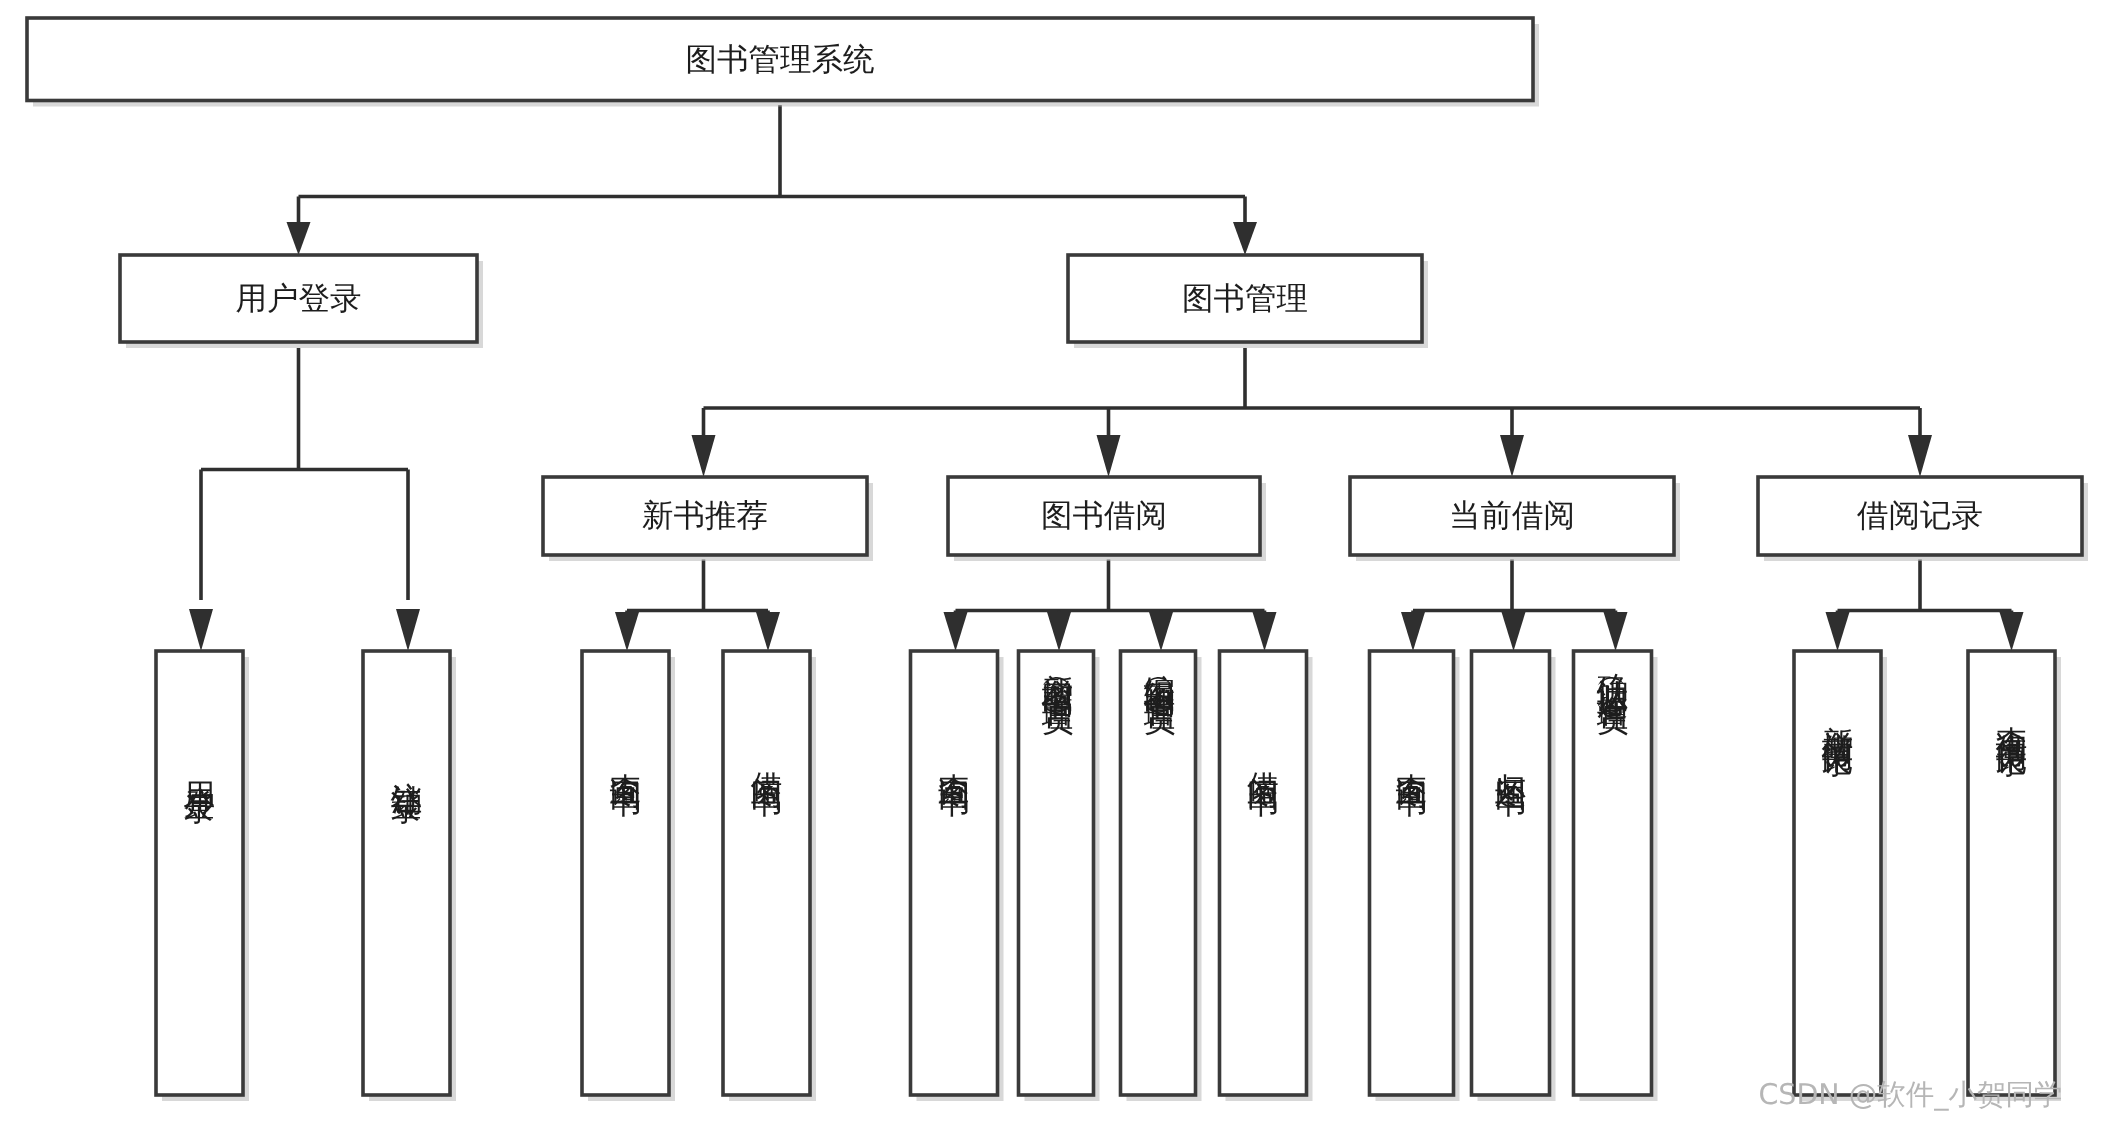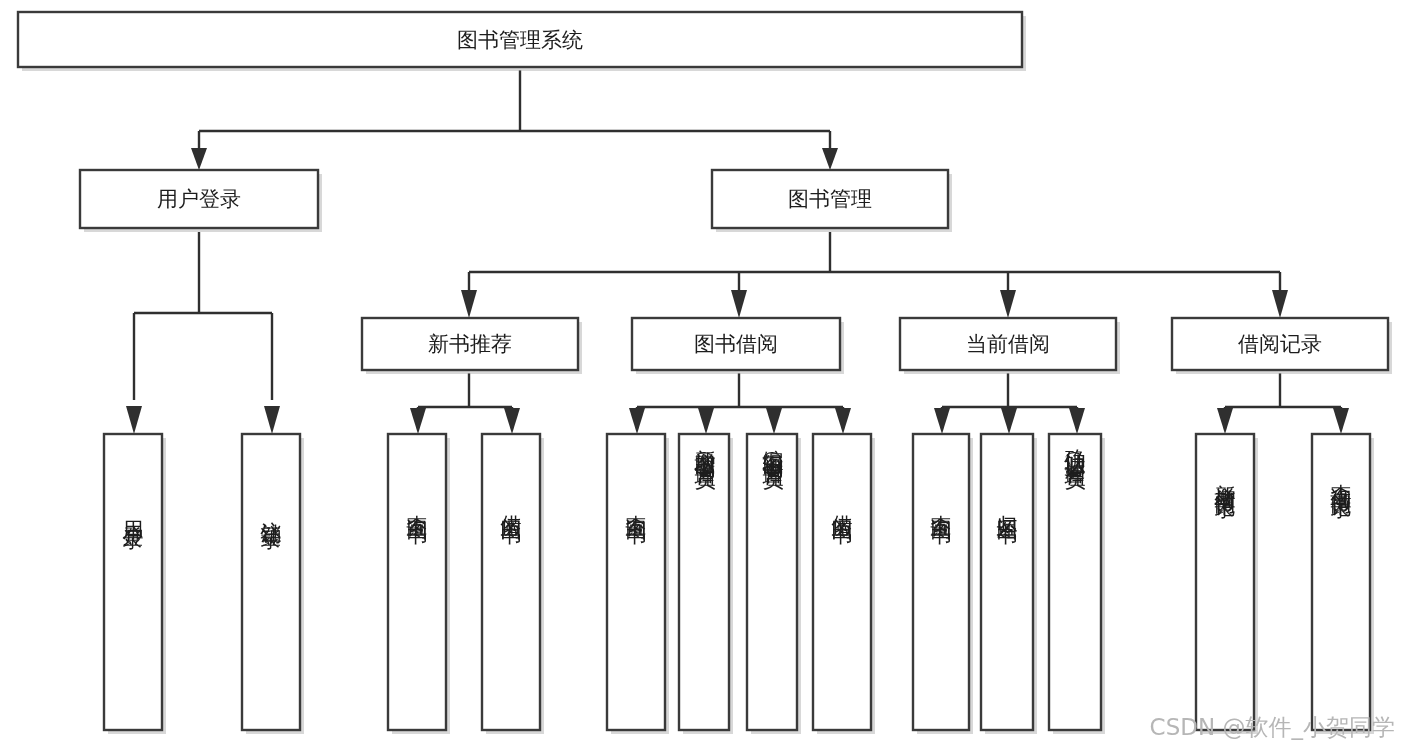--- a/index.html
+++ b/index.html
@@ -58,24 +58,24 @@
     font-family: "DejaVu Sans", "Liberation Sans", sans-serif;
     font-size: 21px;
     fill: #1d1d1d;
     text-anchor: middle;
     writing-mode: vertical-rl;
     glyph-orientation-vertical: 0;
     letter-spacing: 3px;
   }
   .watermark-text {
     position: absolute;
-    right: 4px;
+    right: 24px;
     bottom: 4px;
     font-family: "DejaVu Sans", "Liberation Sans", sans-serif;
-    font-size: 23px;
+    font-size: 19px;
     color: #b6b6b6;
     white-space: nowrap;
     user-select: none;
     pointer-events: none;
   }
 </style>
 </head>
 <body>
 
 <div id="diagram-root">

